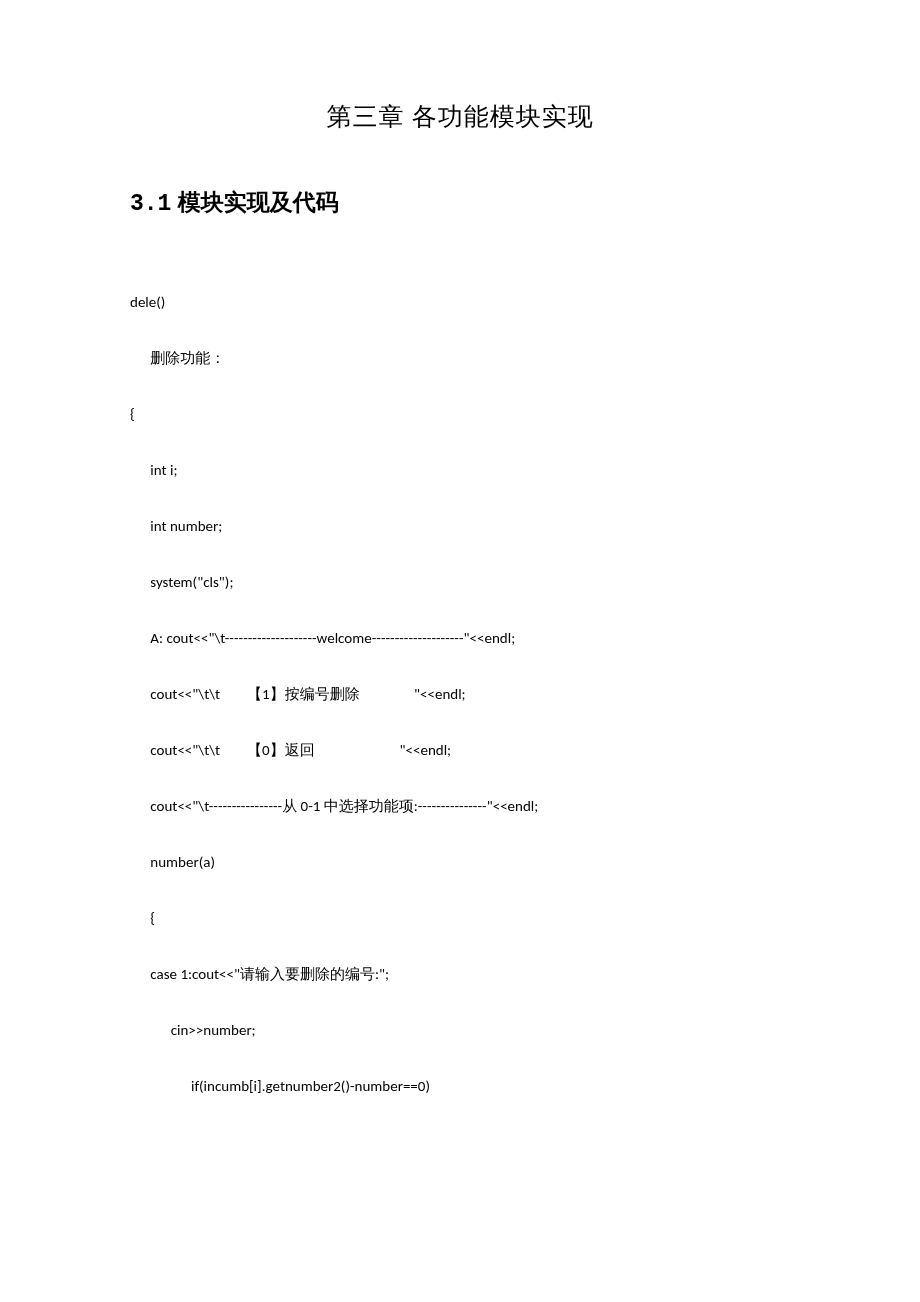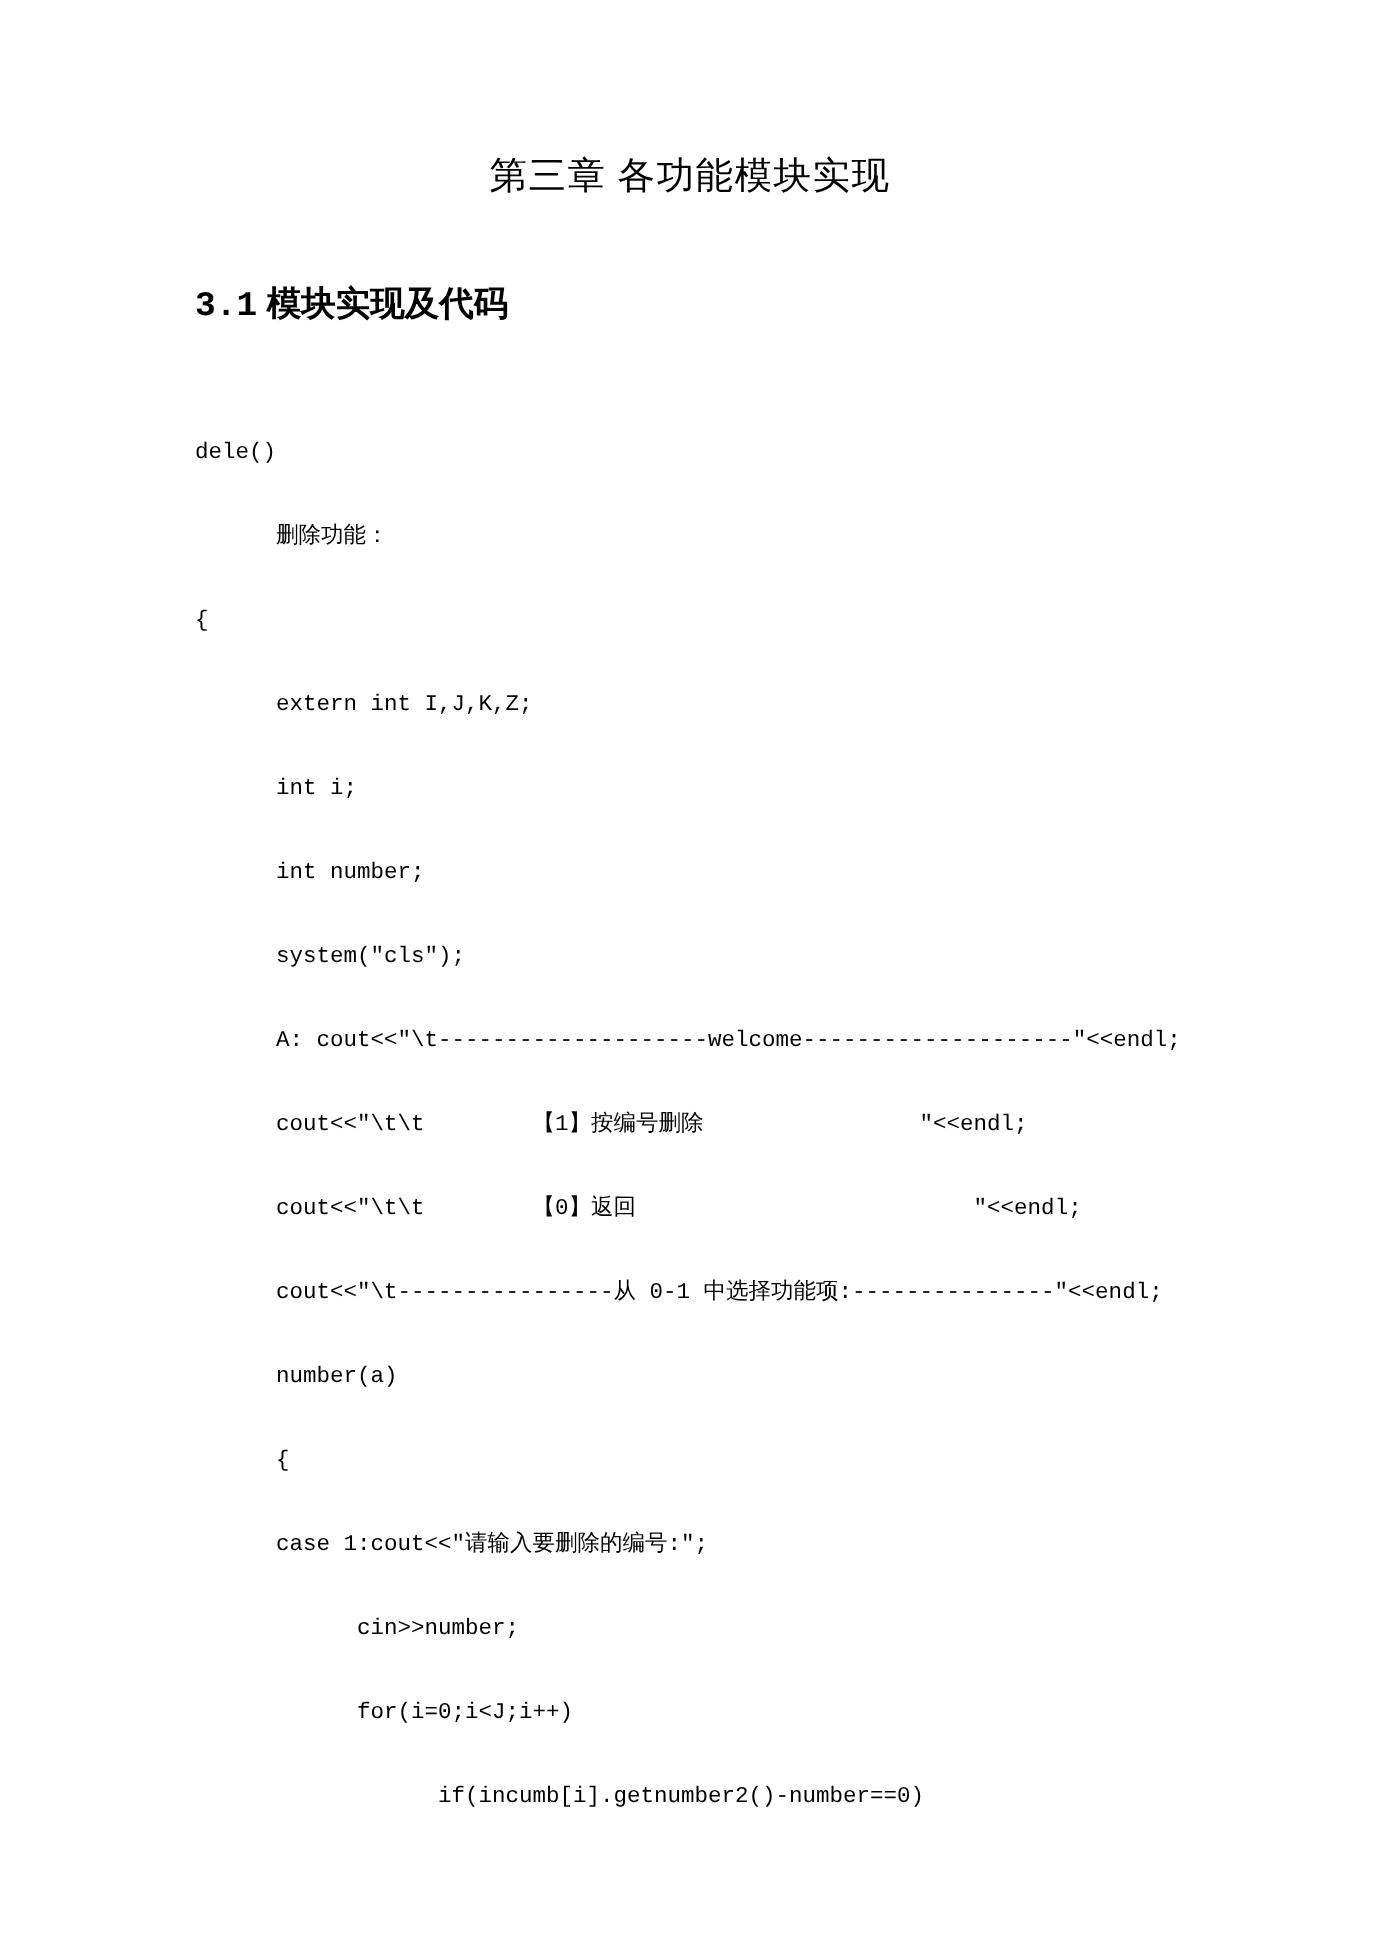--- a/index.html
+++ b/index.html
@@ -1,15 +1,15 @@
 <!DOCTYPE html>
 <html><head>
 <meta charset="utf-8">
 <style>
-  * { margin: 0; padding: 0; box-sizing: border-box; font-family: Liberation Mono, monospace; }
+  * { margin: 0; padding: 0; box-sizing: border-box; }
   html, body { width: 920px; background: #fff; }
   body { font-family: "Calibri", "Microsoft YaHei", "SimSun", sans-serif; color: #000; padding: 100px 130px 60px 130px; }
   .chapter-title { text-align: center; font-family: "SimSun", serif; font-size: 25px; font-weight: 400; margin-bottom: 54px; letter-spacing: 1px; }
   .section-title { font-family: "Microsoft YaHei", "SimHei", sans-serif; font-size: 23px; font-weight: bold; margin-bottom: 42px; }
   .section-number { font-family: Liberation Mono, monospace; font-weight: bold; }
   .code { font-family: "Calibri", "Microsoft YaHei", sans-serif; font-size: 15px; line-height: 28px; white-space: pre; }
 </style>
 </head>
 <body>
 
@@ -17,33 +17,31 @@
 
 <h2 class="section-title">
   <span class="section-number">3.1</span>
   <span>模块实现及代码</span>
 </h2>
 
 <div class="code">
 <div>dele()</div>
 <div>      删除功能：</div>
 <div>{</div>
-<div>      extern int I,J,K,Z;</div>
 <div>      int i;</div>
 <div>      int number;</div>
 <div>      system("cls");</div>
 <div>      A: cout&lt;&lt;"\t--------------------welcome--------------------"&lt;&lt;endl;</div>
 <div>      cout&lt;&lt;"\t\t        【1】按编号删除                "&lt;&lt;endl;</div>
 <div>      cout&lt;&lt;"\t\t        【0】返回                         "&lt;&lt;endl;</div>
 <div>      cout&lt;&lt;"\t----------------从 0-1 中选择功能项:---------------"&lt;&lt;endl;</div>
 <div>      number(a)</div>
 <div>      {</div>
 <div>      case 1:cout&lt;&lt;"请输入要删除的编号:";</div>
 <div>            cin&gt;&gt;number;</div>
-<div>            for(i=0;i&lt;J;i++)</div>
 <div>                  if(incumb[i].getnumber2()-number==0)</div>
 
 
 
 
 
 
 
 
 

